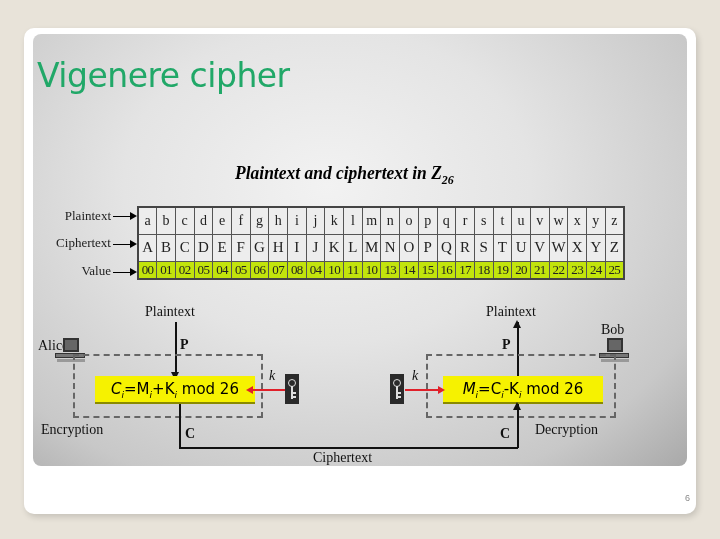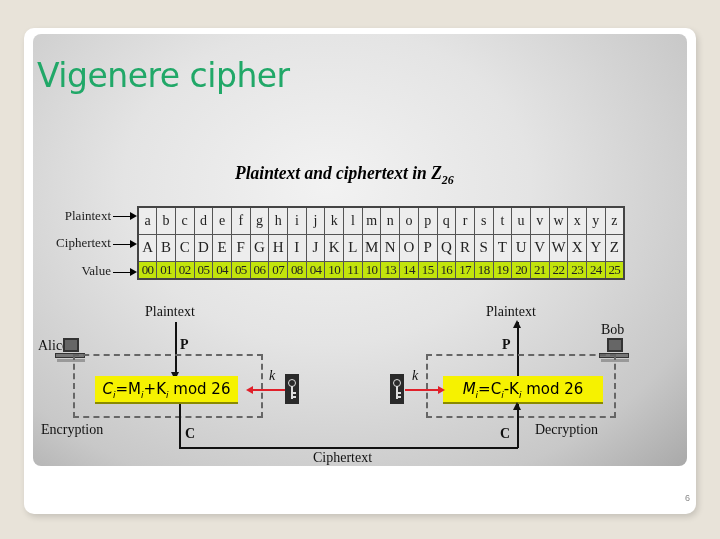--- a/index.html
+++ b/index.html
@@ -297,21 +297,21 @@
   <div class="diagram-text" style="left:112px; top:270px;">Plaintext</div>
   <div class="diagram-text" style="left:5px; top:304px;">Alice</div>
   <div class="computer-icon" style="left:22px; top:304px;">
     <div class="monitor"></div>
       <div class="base"></div>
       <div class="kb"></div>
   </div>
   <div class="vline arrow-down" style="left:142px; top:288px; height:56px;"></div>
   <div class="diagram-text" style="left:147px; top:303px; font-weight:bold;">P</div>
   <div class="dashed-box" style="left:40px; top:320px; width:190px; height:64px;"></div>
-  <div class="formula-box" style="left:62px; top:342px; width:143px; height:28px;">
+  <div class="formula-box" style="left:62px; top:342px; width:160px; height:28px;">
     <i>C</i><sub>i</sub><span>=M</span><sub>i</sub><span>+K</span><sub>i</sub><span> mod 26</span>
   </div>
   <div class="red-arrow left" style="left:215px; top:355px; width:40px;"></div>
   <div class="diagram-text italic-k" style="left:236px; top:334px;">k</div>
   <div class="key-icon" style="left:252px; top:340px;">
     <div class="ring"></div>
       <div class="shaft"></div>
       <div class="tooth" style="top:18px;"></div>
       <div class="tooth" style="top:22px;"></div>
   </div>

